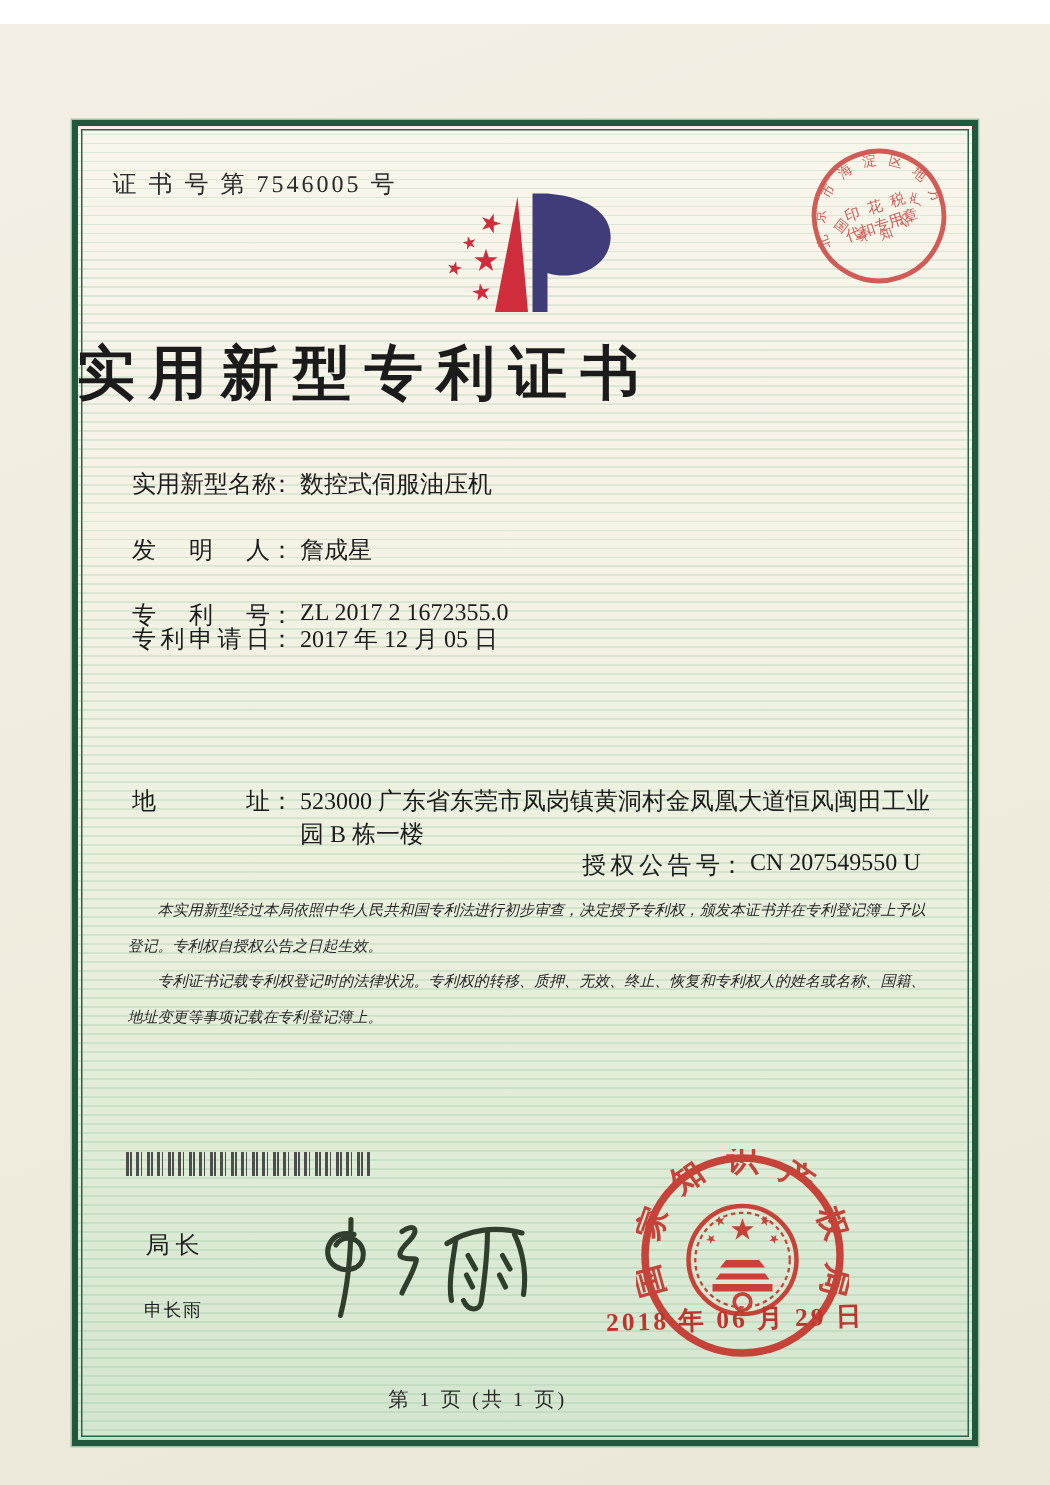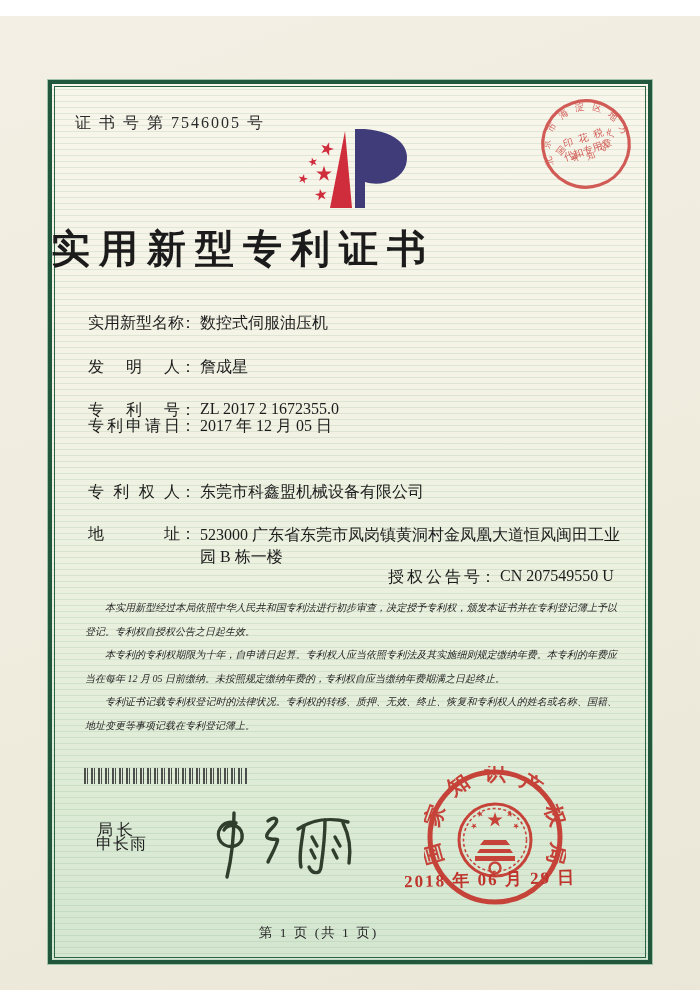--- a/index.html
+++ b/index.html
@@ -31,21 +31,21 @@
   .paras{position:absolute;left:85px;top:580px;width:532px;}
   .para{margin:0;font-size:10px;line-height:23.5px;color:#262626;
         font-style:italic;text-indent:2em;text-align:justify;}
   
   .barcode{position:absolute;left:84px;top:752px;width:163px;height:16px;opacity:.85;
     background:repeating-linear-gradient(90deg,
       #333 0 2px,transparent 2px 3px,#333 3px 4px,transparent 4px 7px,
       #333 7px 9px,transparent 9px 10px,#333 10px 11px,transparent 11px 14px);}
   
   .signer-title{position:absolute;left:97px;top:804px;font-size:16px;letter-spacing:4px;color:#1e1e1e;font-family:Liberation Serif, serif;}
-  .signer-name{position:absolute;left:96px;top:818px;font-size:16px;letter-spacing:1px;color:#1e1e1e;}
+  .signer-name{position:absolute;left:96px;top:849px;font-size:12px;letter-spacing:1px;color:#1e1e1e;}
   .signature{position:absolute;left:198px;top:789px;}
   
   .seal{position:absolute;left:424px;top:750px;opacity:.93;}
   .seal-date{position:absolute;left:404px;top:852px;width:180px;font-size:17px;font-weight:600;
              color:#bf342c;letter-spacing:2px;transform:rotate(-1.5deg);}
   .tax-stamp{position:absolute;left:538px;top:80px;transform:rotate(-18deg);opacity:.88;}
   
   .footer{position:absolute;left:0;top:908px;width:637px;text-align:center;
           font-size:13.5px;letter-spacing:2px;color:#2a2a2a;}
   svg text{font-family:"Liberation Serif","DejaVu Serif",serif;}
@@ -81,35 +81,31 @@
   </div>
   <div class="field" style="top:297px">
     <span class="flabel">实用新型名称</span><span class="fcolon">：</span><span class="fvalue">数控式伺服油压机</span>
   </div>
   <div class="field" style="top:384px">
     <span class="flabel">专利号</span><span class="fcolon">：</span><span class="fvalue">ZL 2017 2 1672355.0</span>
   </div>
   <div class="field" style="top:400px">
     <span class="flabel">专利申请日</span><span class="fcolon">：</span><span class="fvalue">2017 年 12 月 05 日</span>
   </div>
-  <div class="field" style="top:466px">
-    <span class="flabel">专利权人</span><span class="fcolon">：</span><span class="fvalue">东莞市科鑫盟机械设备有限公司</span>
-  </div>
   <div class="field" style="top:508px">
     <span class="flabel">地址</span><span class="fcolon">：</span><span class="fvalue wrap">523000 广东省东莞市凤岗镇黄洞村金凤凰大道恒风闽田工业园 B 栋一楼</span>
   </div>
   <div class="field" style="top:551px;width:540px">
     <span class="grant-no">
       <span class="flabel">授权公告号</span><span class="fcolon">：</span><span class="fvalue">CN 207549550 U</span>
     </span>
   </div>
 
   <div class="paras">
     <p class="para">本实用新型经过本局依照中华人民共和国专利法进行初步审查，决定授予专利权，颁发本证书并在专利登记簿上予以登记。专利权自授权公告之日起生效。</p>
-    <p class="para">本专利的专利权期限为十年，自申请日起算。专利权人应当依照专利法及其实施细则规定缴纳年费。本专利的年费应当在每年 12 月 05 日前缴纳。未按照规定缴纳年费的，专利权自应当缴纳年费期满之日起终止。</p>
     <p class="para">专利证书记载专利权登记时的法律状况。专利权的转移、质押、无效、终止、恢复和专利权人的姓名或名称、国籍、地址变更等事项记载在专利登记簿上。</p>
   </div>
 
   <div class="barcode"></div>
 
   <div class="signer-title">局长</div>
   <div class="signer-name">申长雨</div>
 
   <svg class="signature" width="175" height="100" viewBox="0 0 175 100">
     <g fill="none" stroke="#22301f" stroke-width="3.4" stroke-linecap="round" opacity="0.92">

